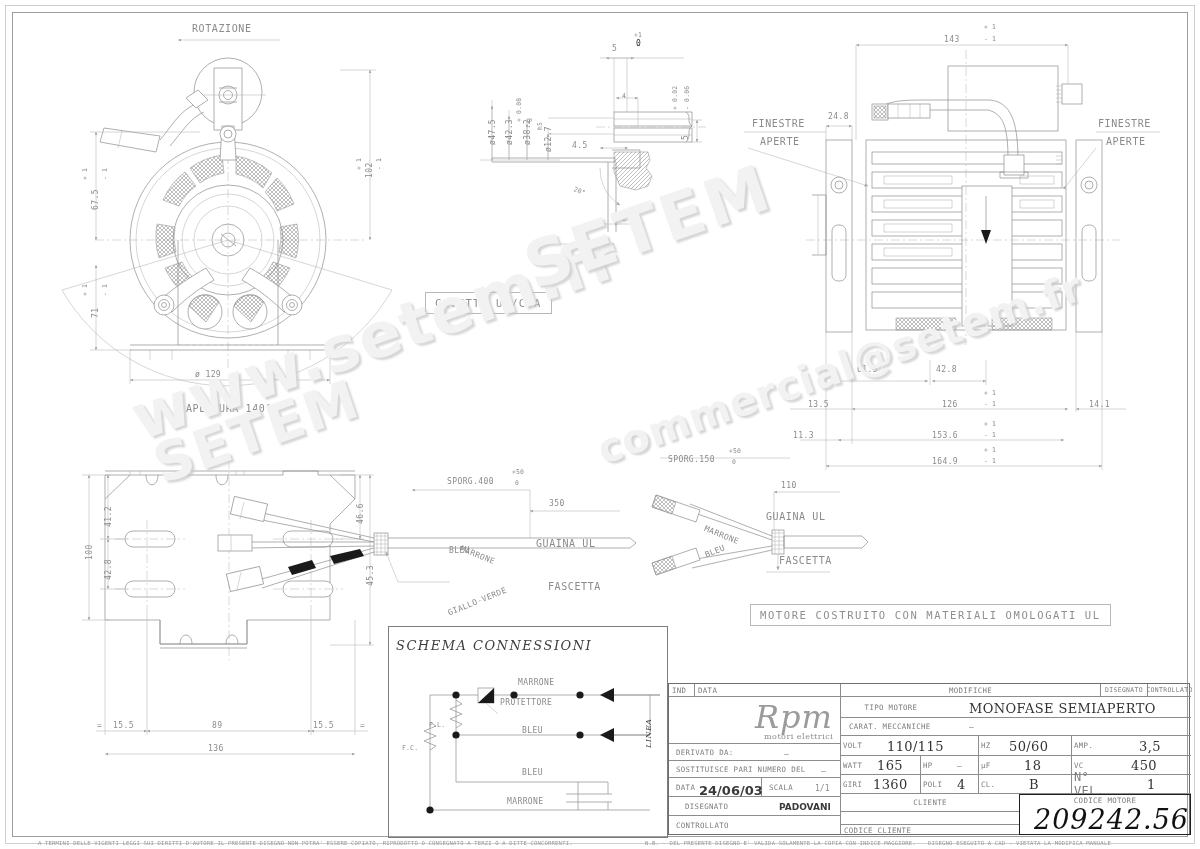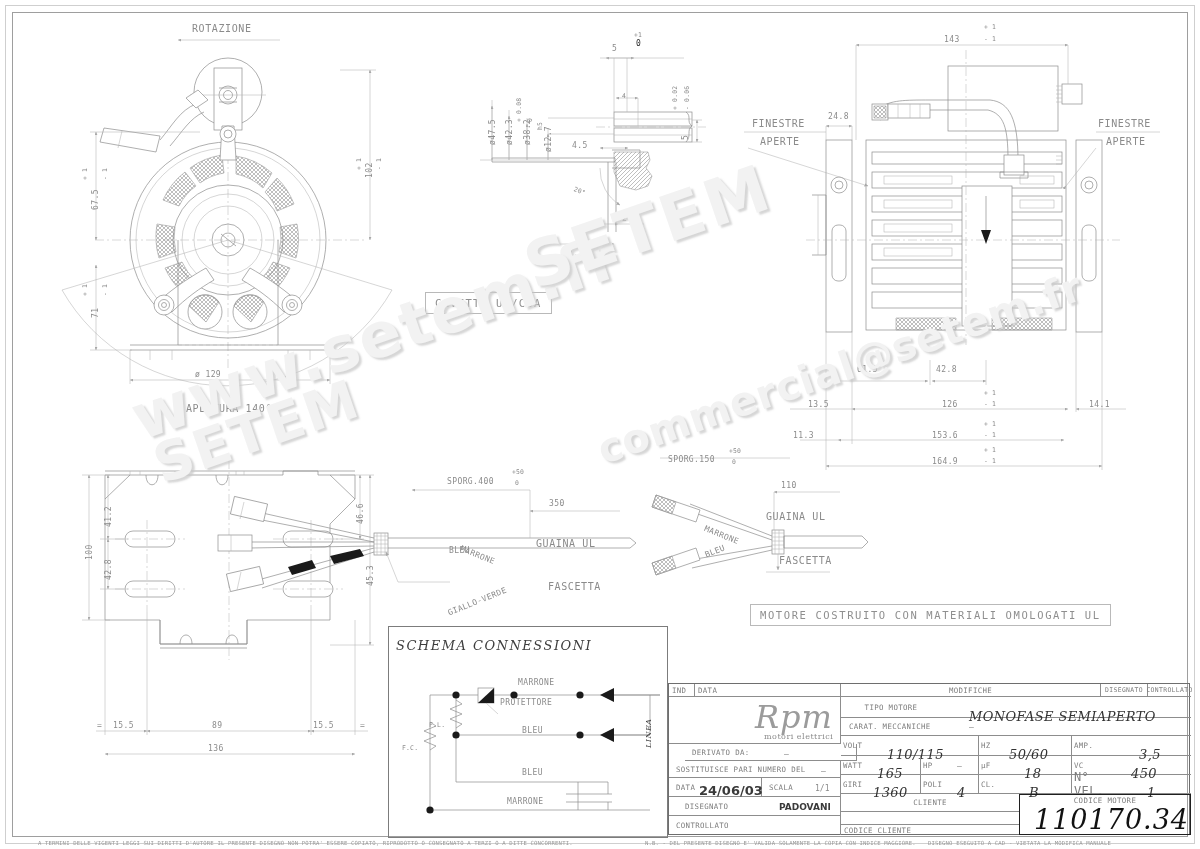--- a/index.html
+++ b/index.html
@@ -48,22 +48,22 @@
           border:1px solid #7c7c7c;box-sizing:border-box;background:transparent;}
 
   
   .tb{position:absolute;left:668px;top:683px;width:522px;height:152px;
       box-sizing:border-box;border:1px solid #6e6e6e;background:transparent;}
   .tb div{box-sizing:border-box;}
   .tbcell{position:absolute;border-right:1px solid #8d8d8d;
           border-bottom:1px solid #8d8d8d;box-sizing:border-box;
           font-size:7.4px;color:#7d7d7d;letter-spacing:.35px;
           display:flex;align-items:center;}
-  .val{font-family:"DejaVu Serif",serif;font-style:italic;color:#333;
-       letter-spacing:.4px;margin-top:8px;}
+  .val{font-family:"DejaVu Serif",serif;color:#333;
+       letter-spacing:.4px;}
   .code-box{position:absolute;border:1.6px solid #1f1f1f;box-sizing:border-box;}
   .code-num{font-family:"DejaVu Serif",serif;font-style:italic;
             font-size:27px;color:#111;letter-spacing:1px;}
 
   
   .wm{position:absolute;pointer-events:none;font-weight:bold;
       font-family:"DejaVu Sans",sans-serif;color:#f2f2f2;
       text-shadow:2px 3px 2px rgba(200,200,200,.75);white-space:nowrap;}
   #wm1{left:120px;top:300px;font-size:62px;transform:rotate(-19deg);letter-spacing:2px;}
   #wm2{left:520px;top:190px;font-size:64px;transform:rotate(-19deg);letter-spacing:3px;}
@@ -522,21 +522,21 @@
     <div class="tbcell" style="left:432px;top:0;width:47px;height:13px;justify-content:center;font-size:6.4px;">DISEGNATO</div>
     <div class="tbcell" style="left:479px;top:0;width:43px;height:13px;justify-content:center;
                 font-size:6.4px;border-right:none;">CONTROLLATO</div>
 
     <div class="tbcell" style="left:0;top:13px;width:172px;height:47px;display:block;"></div>
     <div style="position:absolute;left:86px;top:14px;font-family:'DejaVu Serif',serif;
                 font-style:italic;font-size:32px;color:#9b9b9b;letter-spacing:1px;">Rpm</div>
     <div style="position:absolute;left:95px;top:48px;font-size:8px;color:#8b8b8b;
                 letter-spacing:.5px;font-family:'DejaVu Serif',serif;">motori elettrici</div>
 
-    <div class="tbcell" style="left:0;top:60px;width:172px;height:17px;padding-left:7px;margin-left:16px;">DERIVATO DA:</div>
+    <div class="tbcell" style="left:0;top:60px;width:172px;height:17px;padding-left:7px;">DERIVATO DA:</div>
     <div style="position:absolute;left:115px;top:66px;font-size:8px;color:#8b8b8b;">—</div>
 
     <div class="tbcell" style="left:0;top:77px;width:172px;height:17px;padding-left:7px;">SOSTITUISCE PARI NUMERO DEL</div>
     <div style="position:absolute;left:152px;top:83px;font-size:8px;color:#8b8b8b;">—</div>
 
     <div class="tbcell" style="left:0;top:94px;width:93px;height:19px;padding-left:7px;">DATA</div>
     <div style="position:absolute;left:30px;top:99px;font-size:13px;color:#3a3a3a;
                 font-weight:bold;font-family:'DejaVu Sans',sans-serif;">24/06/03</div>
     <div class="tbcell" style="left:93px;top:94px;width:79px;height:19px;padding-left:7px;">SCALA</div>
     <div style="position:absolute;left:146px;top:100px;font-size:8px;color:#8b8b8b;">1/1</div>
@@ -595,21 +595,21 @@
 
     <div class="tbcell" style="left:172px;top:110px;width:178px;height:18px;justify-content:center;
                 border-right:none;">CLIENTE</div>
     <div class="tbcell" style="left:172px;top:128px;width:178px;height:13px;border-right:none;"></div>
     <div class="tbcell" style="left:172px;top:141px;width:350px;height:10px;padding-left:3px;
                 border-right:none;border-bottom:none;">CODICE CLIENTE</div>
 
     <div class="code-box" style="left:350px;top:110px;width:172px;height:41px;"></div>
     <div class="tbcell" style="left:350px;top:111px;width:172px;height:11px;justify-content:center;
                 border-right:none;border-bottom:none;">CODICE MOTORE</div>
-    <div class="code-num" style="position:absolute;left:365px;top:120px;">110170.34</div>
+    <div class="code-num" style="position:absolute;left:365px;top:120px;">209242.56</div>
   </div>
 
   <div class="legal" style="left:38px;top:840px;">A TERMINI DELLE VIGENTI LEGGI SUI DIRITTI D'AUTORE IL PRESENTE DISEGNO NON POTRA' ESSERE COPIATO, RIPRODOTTO O CONSEGNATO A TERZI O A DITTE CONCORRENTI.</div>
   <div class="legal" style="left:645px;top:840px;">N.B. - DEL PRESENTE DISEGNO E' VALIDA SOLAMENTE LA COPIA CON INDICE MAGGIORE.</div>
   <div class="legal" style="left:928px;top:840px;">DISEGNO ESEGUITO A CAD - VIETATA LA MODIFICA MANUALE</div>
 
   <div class="wm" id="wm1">www.setem.fr</div>
   <div class="wm" id="wm2">SETEM</div>
   <div class="wm" id="wm3">SETEM</div>
   <div class="wm" id="wm4">commercial@setem.fr</div>

